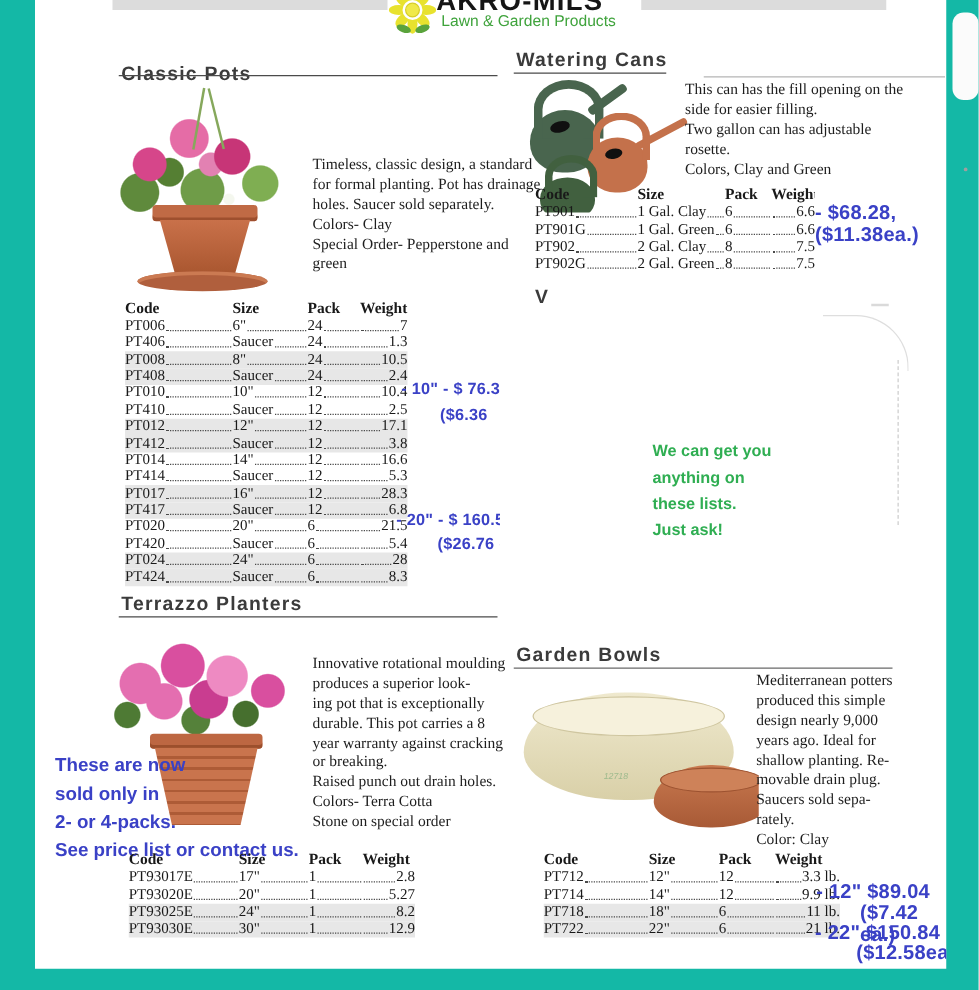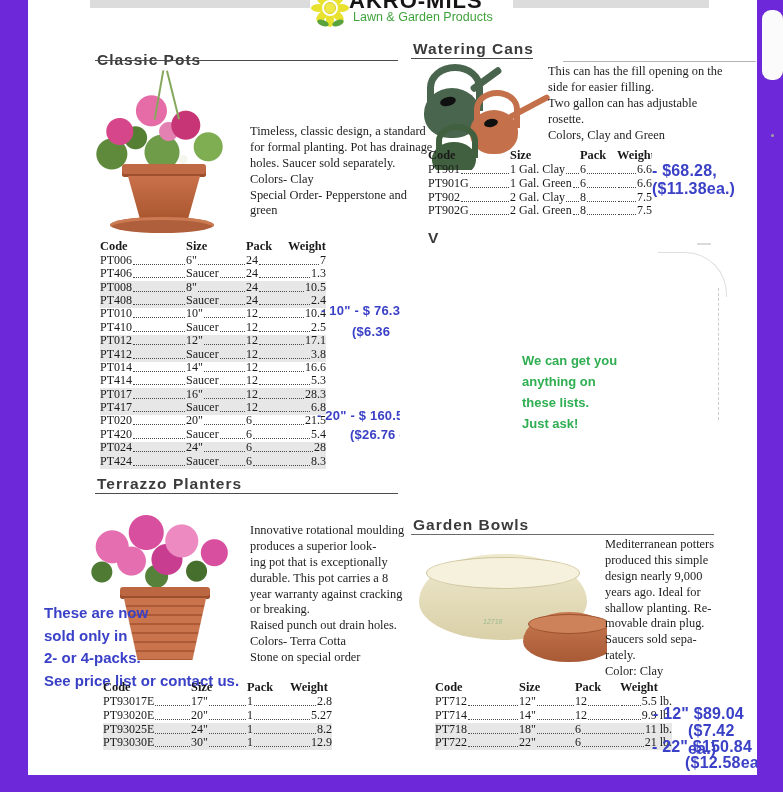--- a/index.html
+++ b/index.html
@@ -1,17 +1,17 @@
 <!DOCTYPE html>
 <html style="--ann-blue: #3a41c6; --note-green: #2fae52; --brand-green: #3fa33c;"><head>
 <meta charset="utf-8">
 <style>
   html,body{margin:0;padding:0;}
   body{font-family:"Liberation Sans",sans-serif;}
-  .canvas{position:relative;width:783px;height:792px;background:#6d28d9;overflow:hidden;}
+  .canvas{position:relative;width:783px;height:792px;background:#14b8a6;overflow:hidden;}
   .page{position:absolute;left:28px;top:0;width:729px;height:775px;background:#ffffff;overflow:hidden;}
 
   
   .topbar{position:absolute;height:8px;background:#dcdcdc;top:0;}
   .bar1{left:62px;width:220px;}
   .bar2{left:485px;width:196px;}
   .brand-wrap{position:absolute;left:283px;top:0;width:230px;height:26px;}
   .sunflower{position:absolute;left:0;top:-7px;}
   .brand-name{position:absolute;left:38px;top:-12px;font-size:22px;font-weight:bold;letter-spacing:1px;color:#151515;}
   .brand-tagline{position:absolute;left:42px;top:10px;font-size:12.5px;color:var(--brand-green,#3fa33c);}
@@ -740,21 +740,21 @@
           <span class="cell c1">
             <span class="val">12"</span>
             <span class="fill"></span>
           </span>
           <span class="cell c2">
             <span class="val">12</span>
             <span class="fill"></span>
           </span>
           <span class="cell c3">
             <span class="fill"></span>
-            <span class="val">5.5 lb.</span>
+            <span class="val">3.3 lb.</span>
           </span>
         </div>
         <div class="trow">
           <span class="cell c0">
             <span class="val">PT714</span>
             <span class="fill"></span>
           </span>
           <span class="cell c1">
             <span class="val">14"</span>
             <span class="fill"></span>

